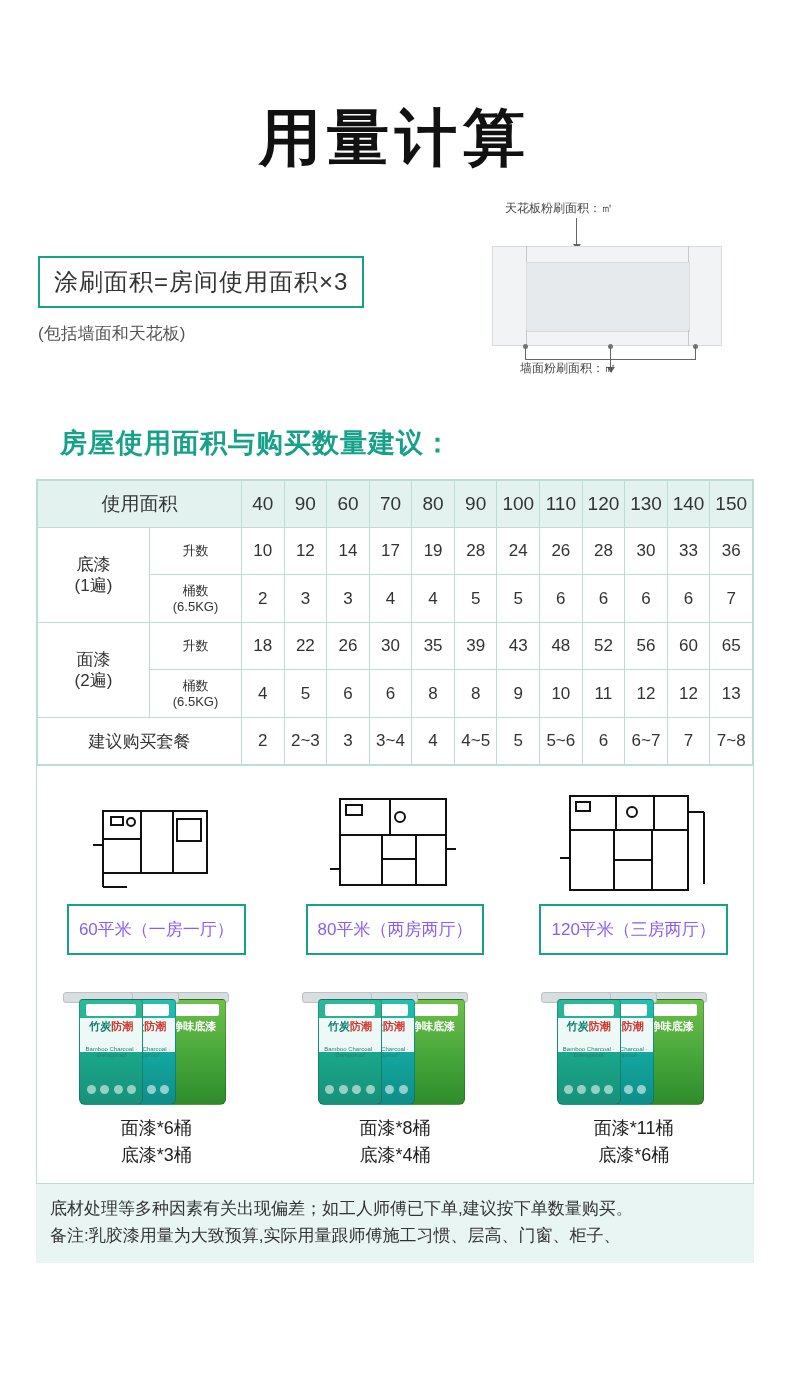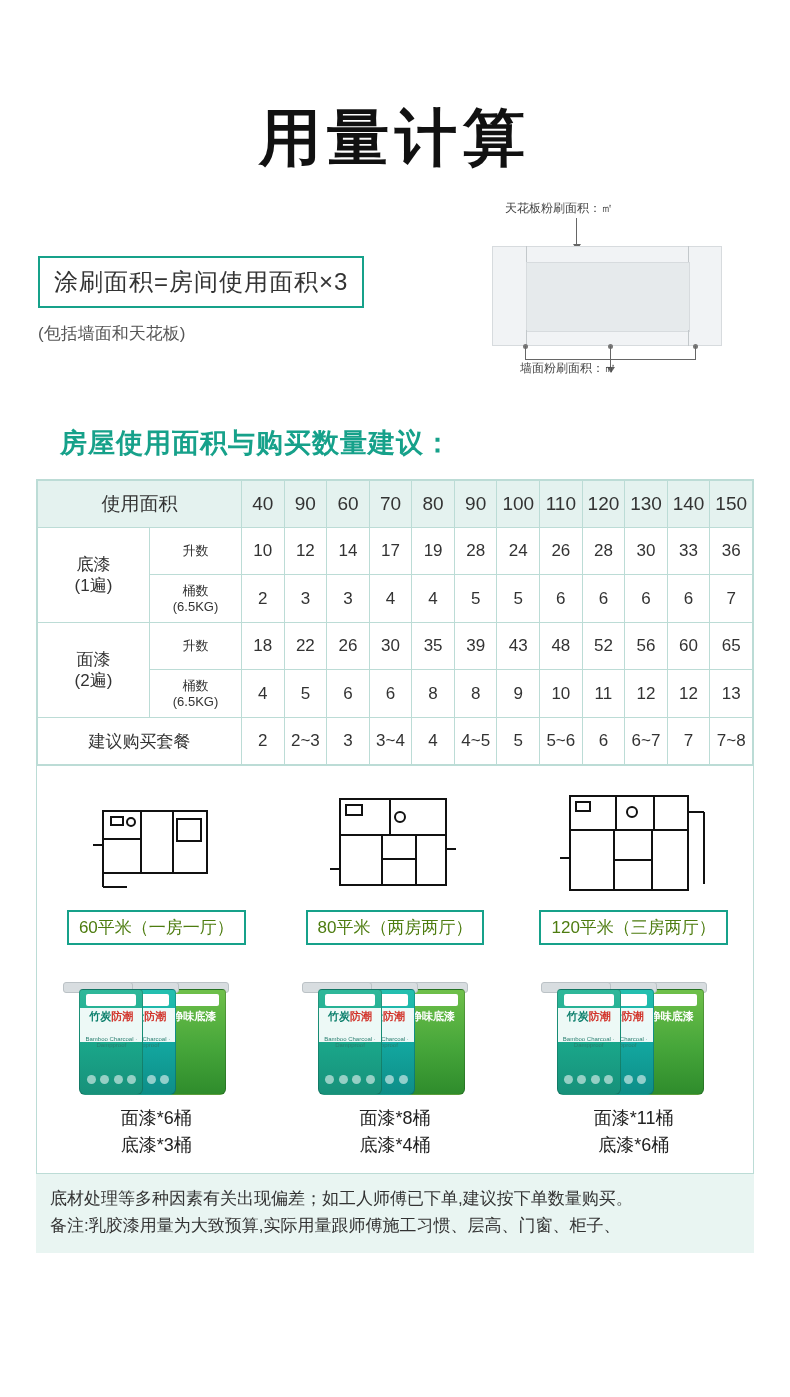--- a/index.html
+++ b/index.html
@@ -121,23 +121,22 @@
     margin:0 36px;
     border:1px solid #bcdcd6;border-top:none;
     padding:18px 0 14px 0;
     display:flex;
   }
   .plan{flex:1;text-align:center;position:relative;}
   .plan-img{height:120px;display:flex;align-items:center;justify-content:center;}
   .plan-caption{
     display:inline-block;
     border:2px solid #16a18a;
-    padding:4px 10px;
-    font-size:17px;color:#4d7c0f;
-    margin-top:6px;
+    padding:12px 10px;
+    font-size:17px;color:#8b5cf6;
   }
   .buckets{height:140px;display:flex;align-items:flex-end;justify-content:center;margin-top:10px;}
   .plan-amounts{font-size:18px;line-height:1.5;color:#222;margin-top:10px;}
 
   
   .bucket-group{position:relative;width:180px;height:130px;}
   .bk{position:absolute;bottom:0;}
   .bk .body{
     width:62px;height:104px;border-radius:4px 4px 6px 6px;
     position:relative;overflow:hidden;

